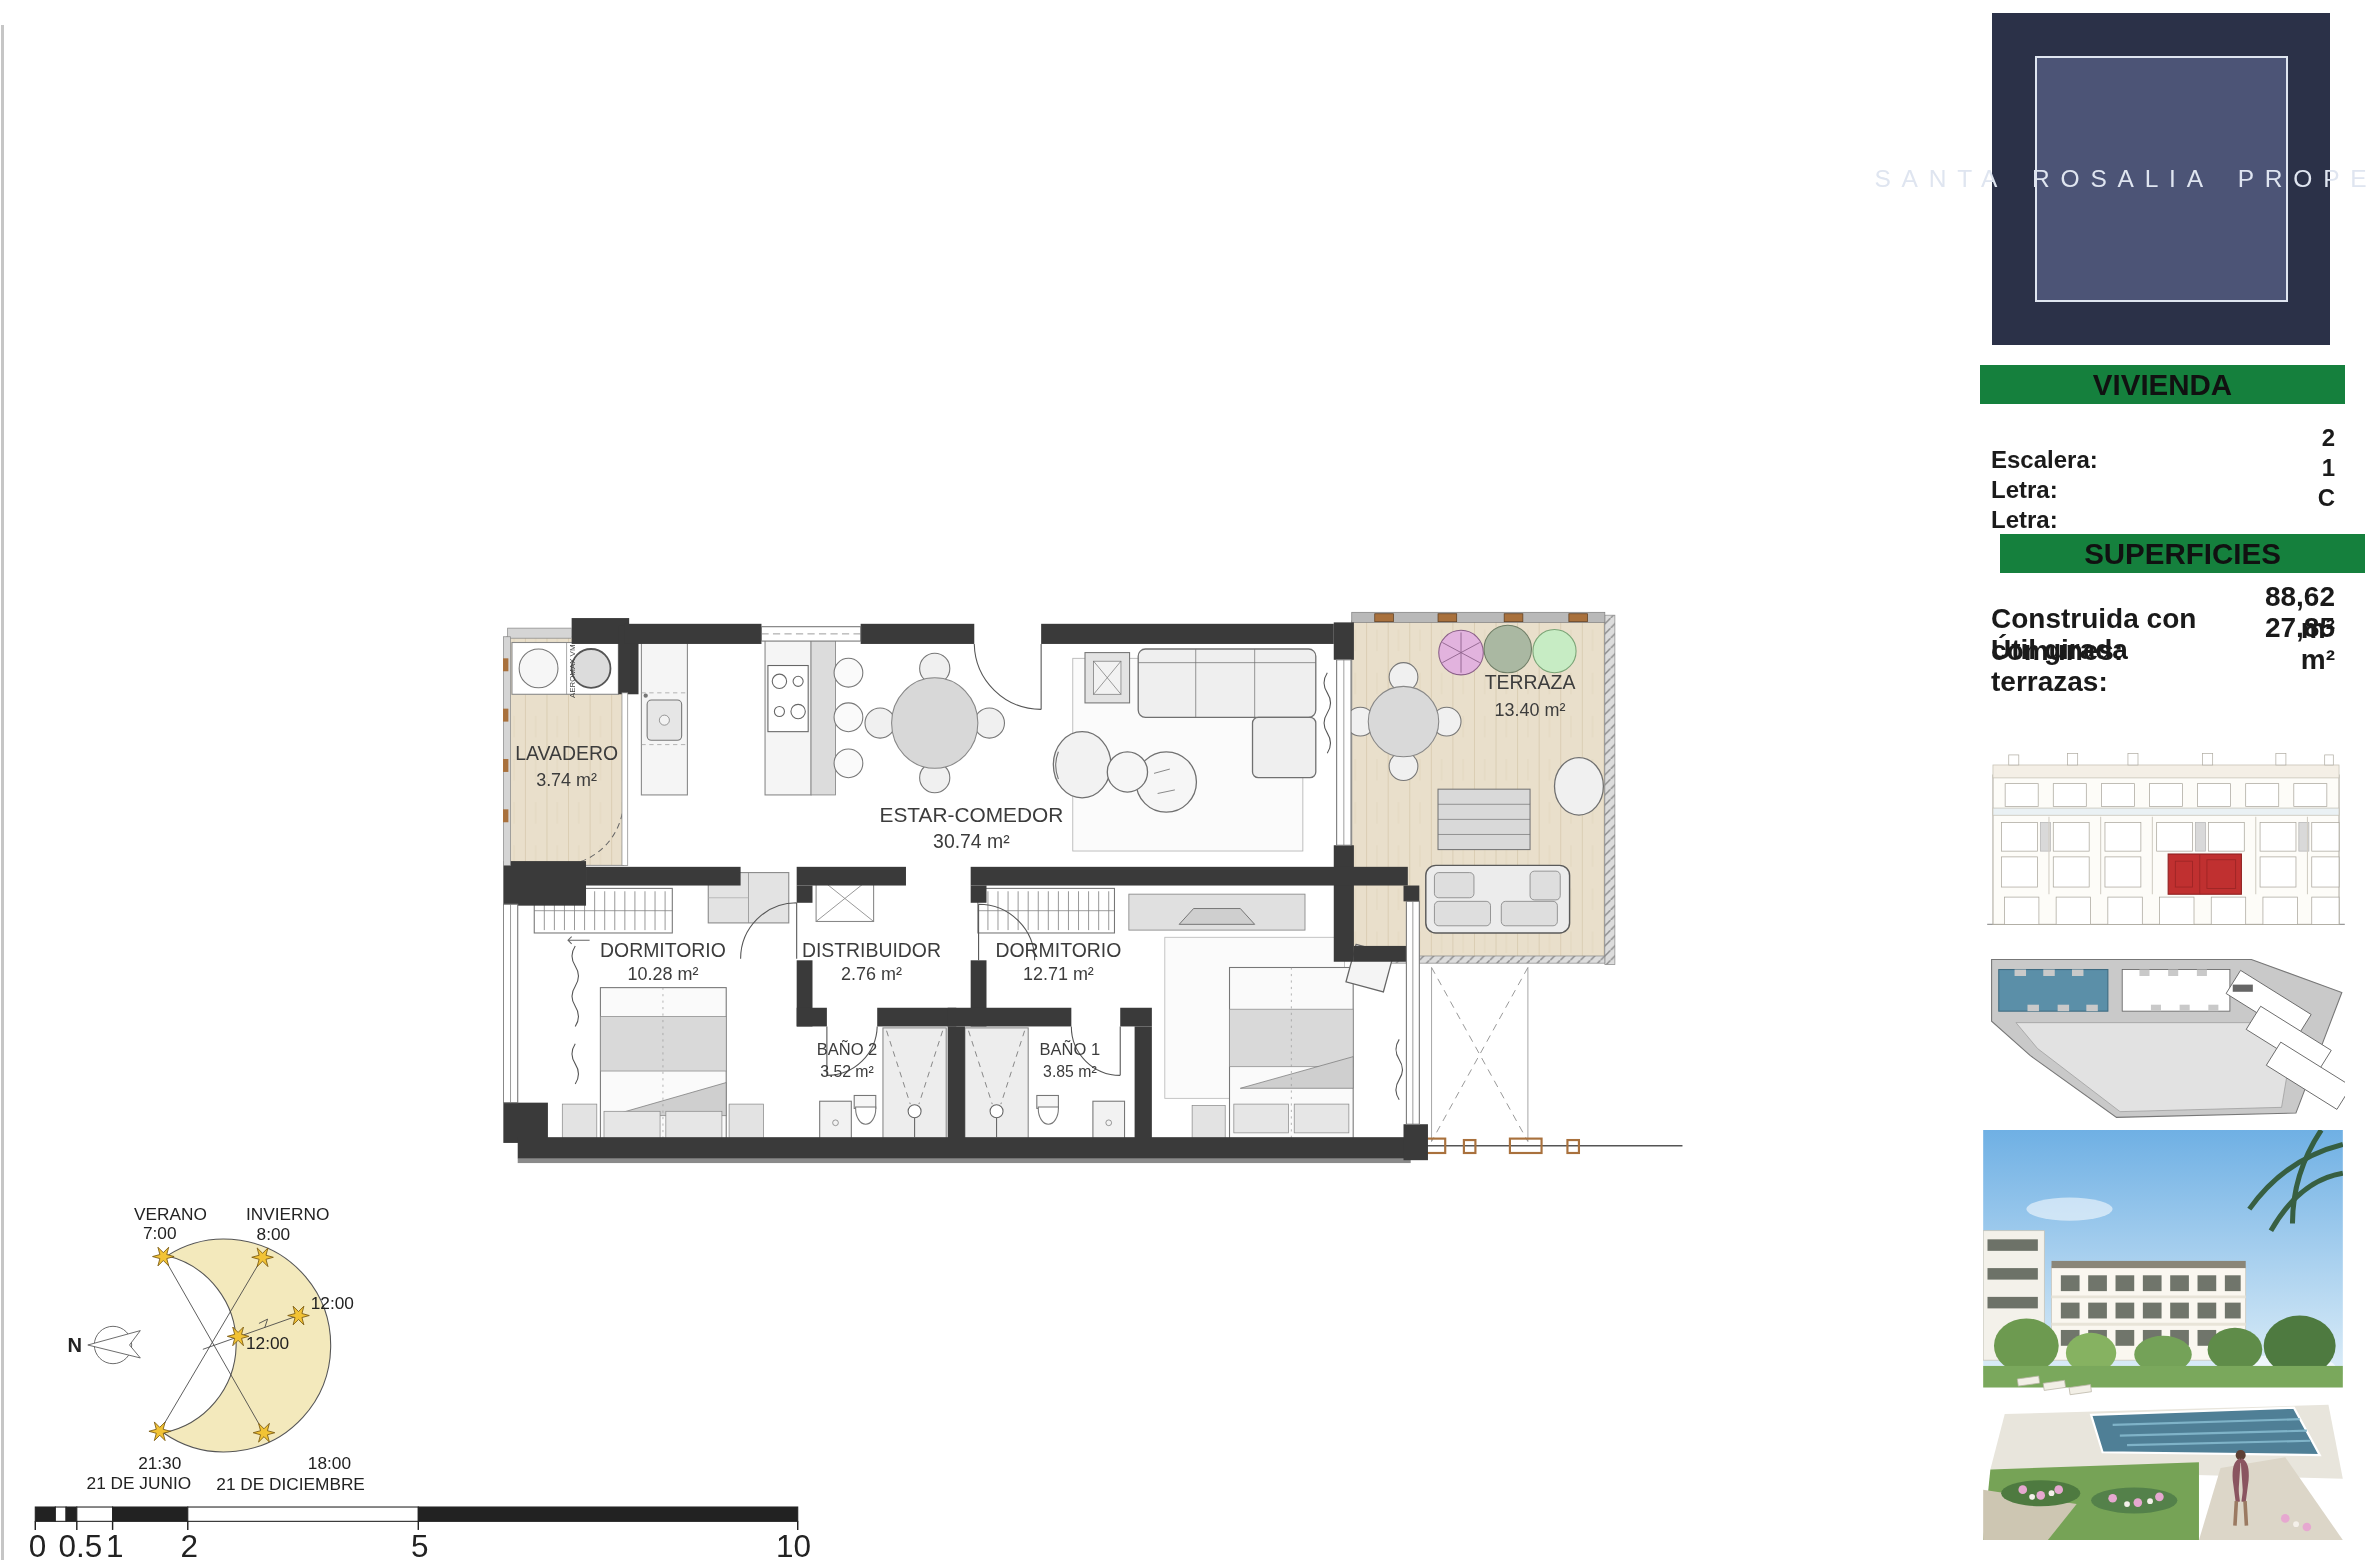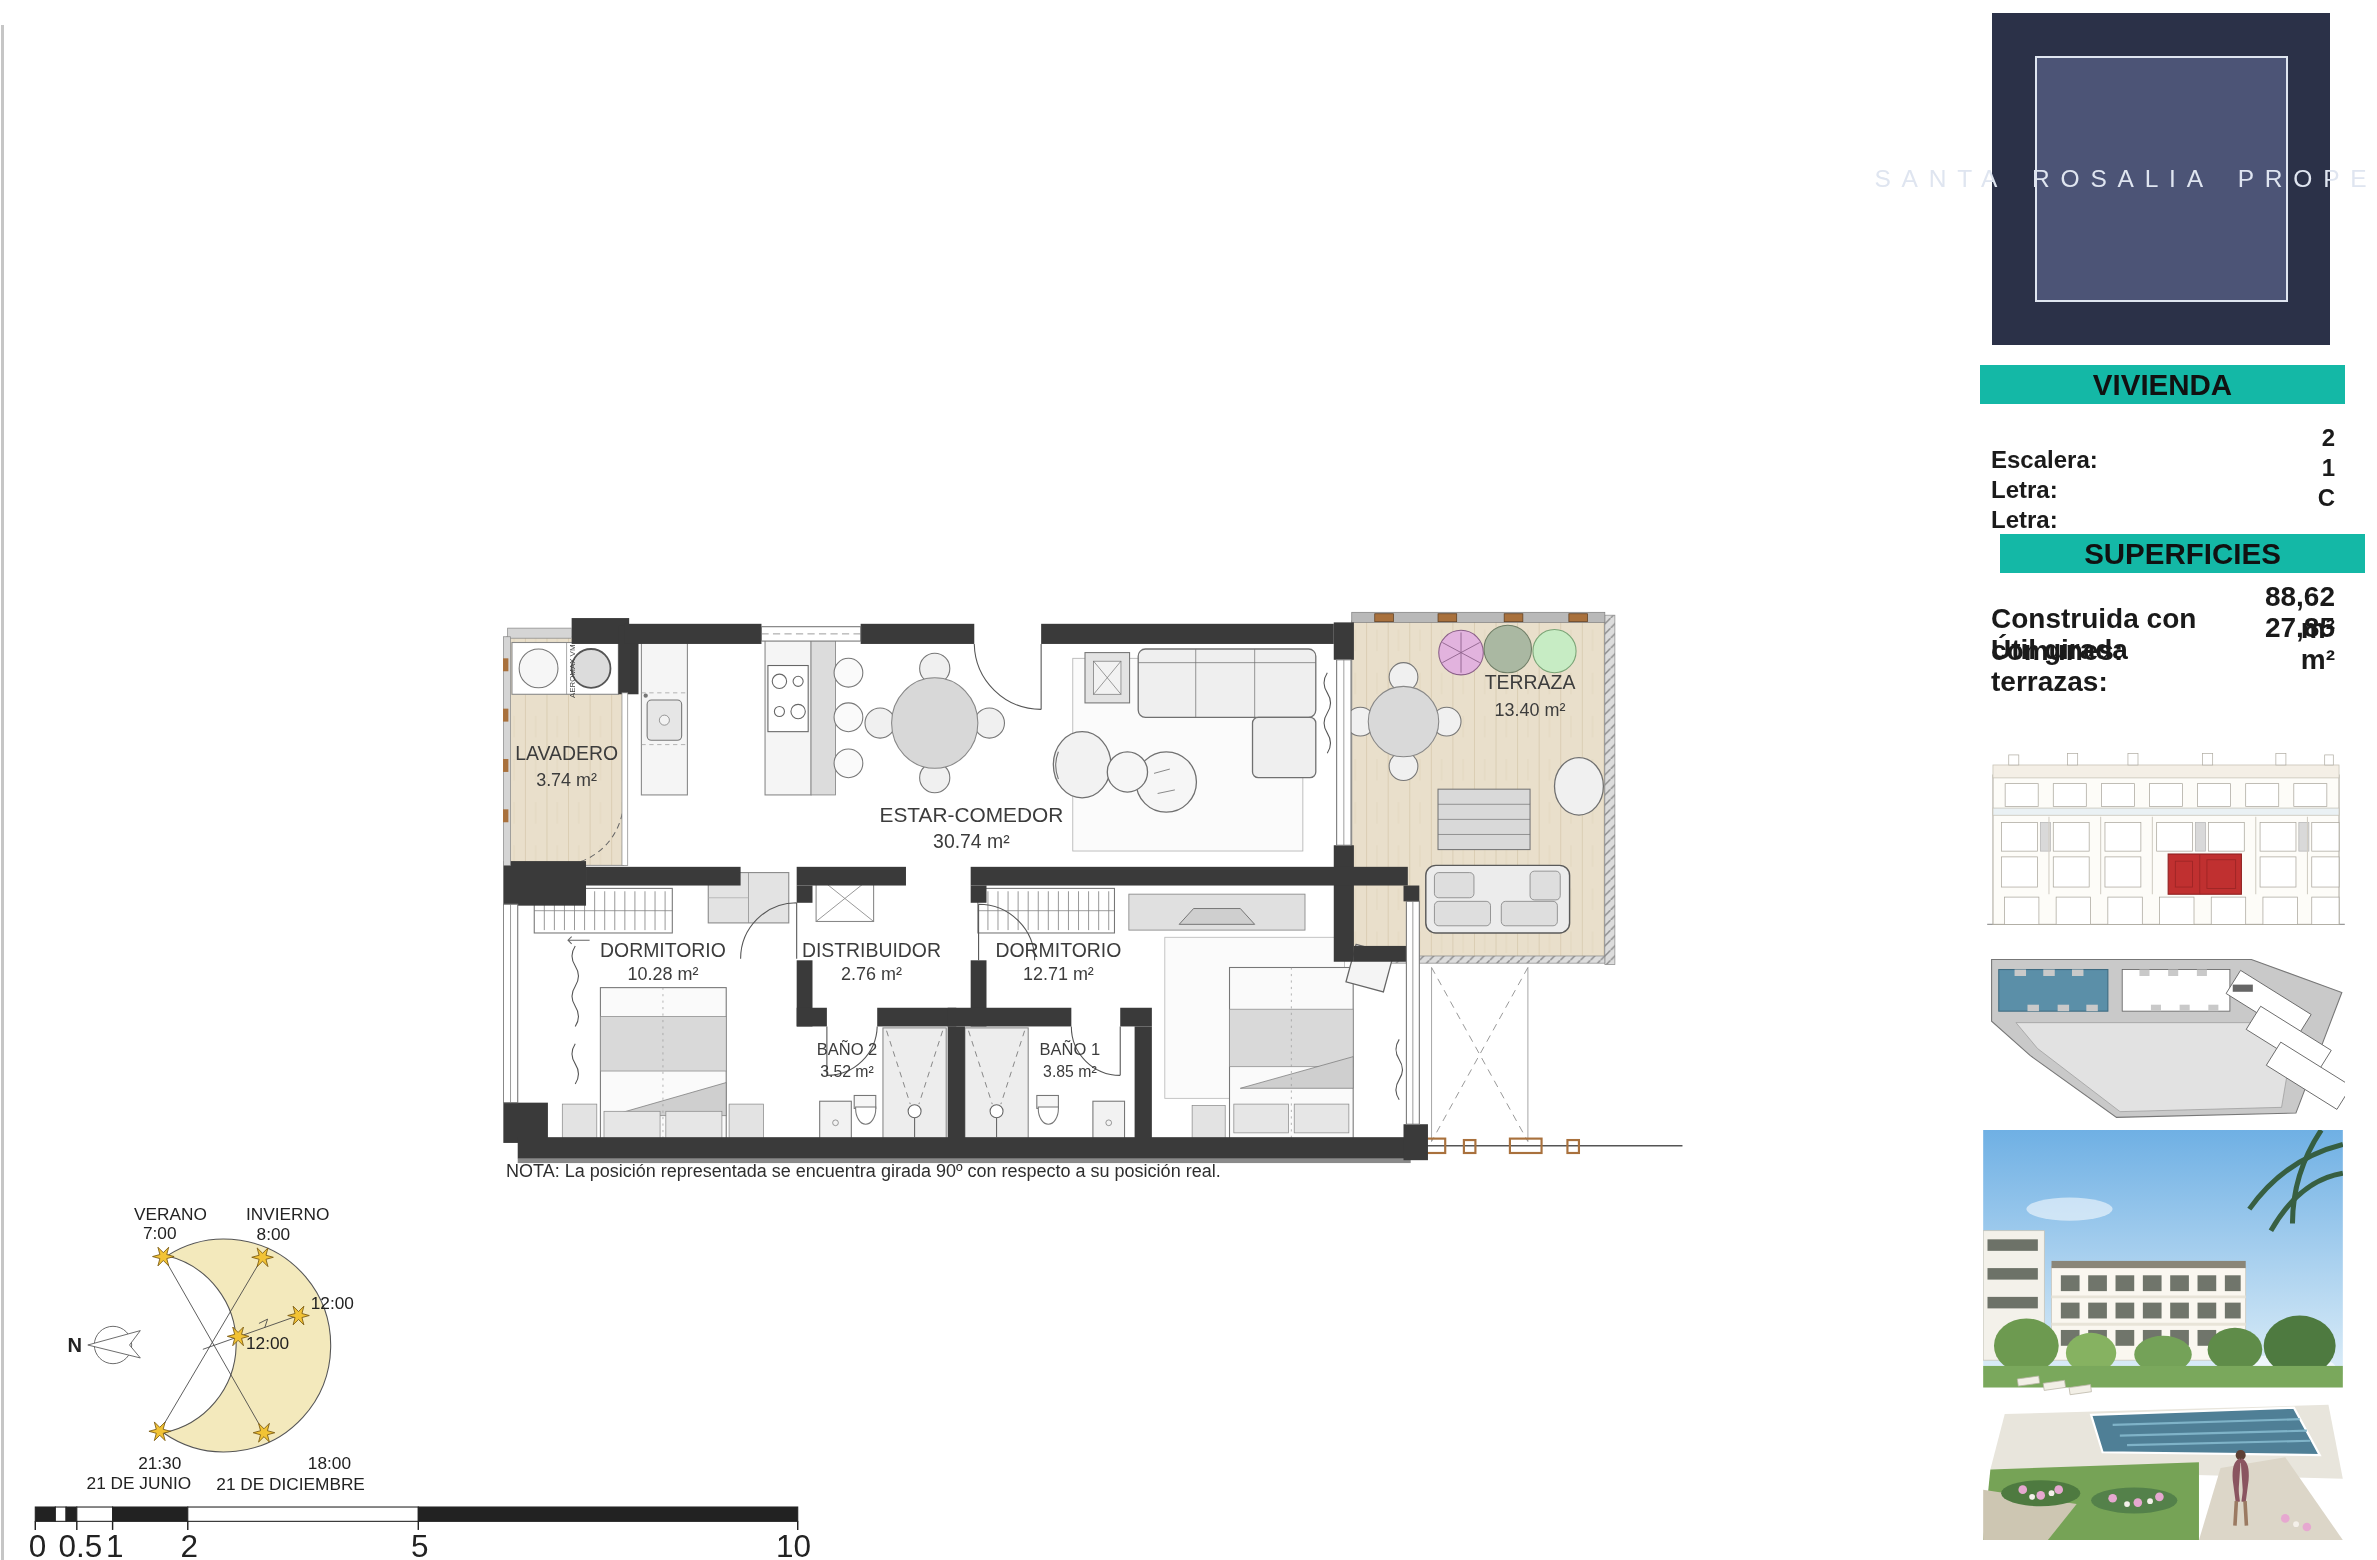--- a/index.html
+++ b/index.html
@@ -6,21 +6,21 @@
   body{font-family:"Liberation Sans", sans-serif; color:#1a1a1a;}
   #page{position:relative;width:2377px;height:1561px;background:#fff;overflow:hidden;}
   .abs{position:absolute;}
   
   #left-rule{left:1.4px;top:24.5px;width:2.2px;height:1536px;background:#c6c6c6;}
   
   #logo{left:1992px;top:13px;width:338px;height:332px;background:#2b3148;display:flex;align-items:center;justify-content:center;}
   #logo-inner{width:249px;height:242px;background:#4c5476;border:2.2px solid #dfe5f0;display:flex;flex-direction:row;align-items:center;justify-content:center;gap:13px;}
   .logo-line{color:#dfe5f0;font-size:24.5px;letter-spacing:10.8px;text-indent:10.8px;font-weight:400;}
   
-  .sec-header{left:1980px;width:365px;height:39px;background:#14b8a6;display:flex;align-items:center;justify-content:center;font-size:29.5px;font-weight:bold;color:#111;}
+  .sec-header{left:1980px;width:365px;height:39px;background:#15803d;display:flex;align-items:center;justify-content:center;font-size:29.5px;font-weight:bold;color:#111;}
   .kv-row{position:absolute;left:1991px;width:344px;height:29px;display:flex;justify-content:space-between;align-items:center;font-weight:bold;}
   .kv-row .k{font-size:24px;margin-top:44px;}
   .kv-row .v{font-size:24px;text-align:right;}
   .kv-sm .k,.kv-sm .v{font-size:28px;}
   
   #plan-note{left:506px;top:1161px;width:935px;font-size:18px;color:#2e2e2e;}
   
   svg{display:block;}
   text{font-family:"Liberation Sans", sans-serif;}
   .room-name{font-size:27px;fill:#3c3c3c;text-anchor:middle;}
@@ -331,21 +331,20 @@
       <text class="room-area" x="512" y="518">2.76 m²</text>
       <text class="room-name" x="772" y="486">DORMITORIO</text>
       <text class="room-area" x="772" y="518">12.71 m²</text>
       <text class="room-name" x="478" y="622" style="font-size:23px">BAÑO 2</text>
       <text class="room-area" x="478" y="652" style="font-size:22px">3.52 m²</text>
       <text class="room-name" x="788" y="622" style="font-size:23px">BAÑO 1</text>
       <text class="room-area" x="788" y="652" style="font-size:22px">3.85 m²</text>
     </g>
   </svg>
 
-  <div id="plan-note" class="abs">NOTA: La posición representada se encuentra girada 90º con respecto a su posición real.</div>
 
   <svg class="abs" style="left:43px;top:1194px;" width="360" height="302" viewBox="0 0 500 420">
     <defs>
       <g id="sunstar">
         <polygon points="15,0 4.8,2.8 7.5,13 0,5.5 -7.5,13 -4.8,2.8 -15,0 -4.8,-2.8 -7.5,-13 0,-5.5 7.5,-13 4.8,-2.8" fill="#f2c335" stroke="#7a5a10" stroke-width="1.2"></polygon>
       </g>
     </defs>
     <path d="M 172 86 A 148 148 0 1 1 167 332 A 126 126 0 0 0 172 86 Z" fill="#f3e9bc" stroke="#555" stroke-width="1.5"></path>
     <g stroke="#444" stroke-width="1.2">
       <line x1="167" y1="87" x2="307" y2="332"></line>

